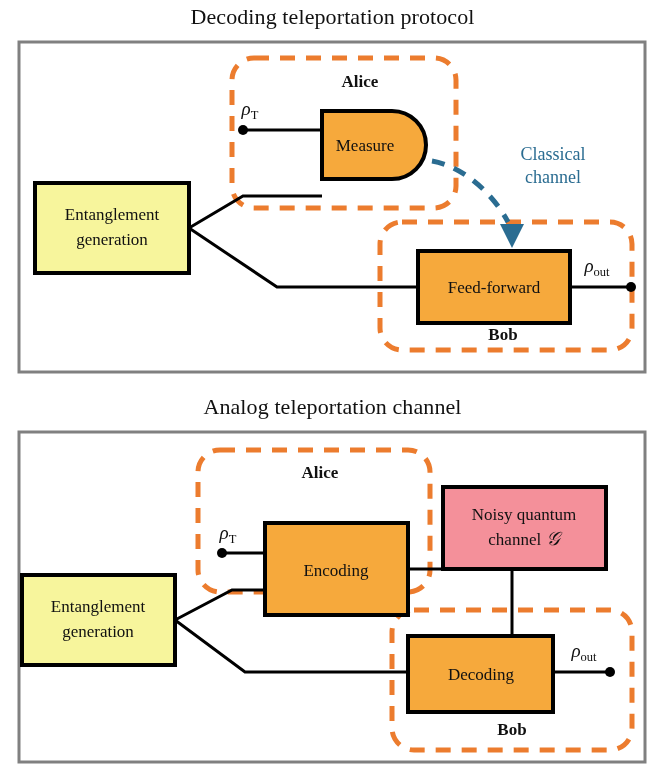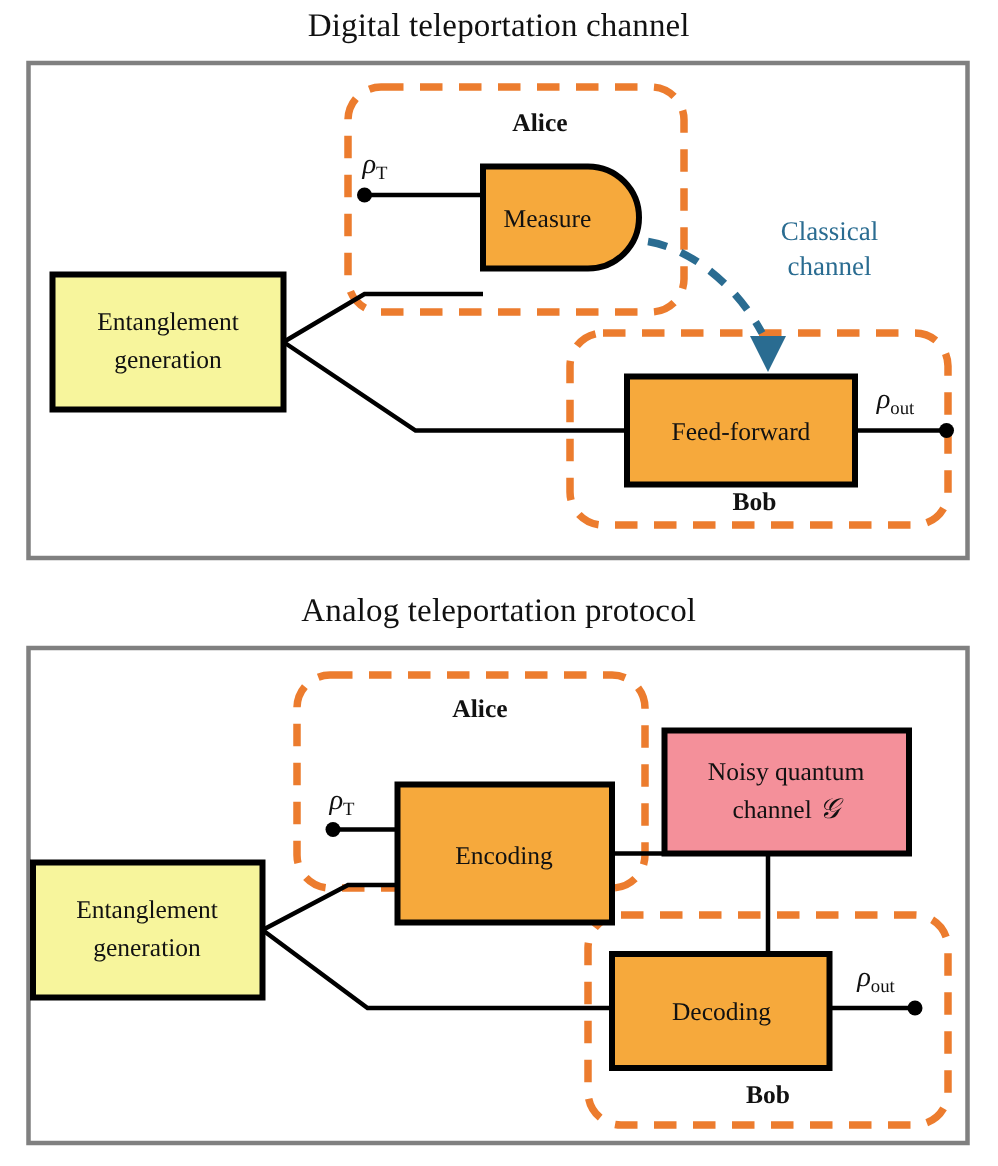--- a/index.html
+++ b/index.html
@@ -44,23 +44,23 @@
   .lbl-chan  { font-size: 18px; fill: #2a6c91; }
   .lbl-rho   { font-size: 19px; font-style: italic; }
   .lbl-sub   { font-size: 12.5px; font-style: normal; }
   .lbl-cal   { font-size: 19px; font-style: italic; font-family: "Liberation Serif", serif; }
 </style>
 </head>
 <body>
 
 <div id="root">
 
-  <div class="panel-title" id="title-digital">Digital teleportation channel</div>
+  <div class="panel-title" id="title-digital">Decoding teleportation protocol</div>
 
-  <div class="panel-title" id="title-analog">Analog teleportation protocol</div>
+  <div class="panel-title" id="title-analog">Analog teleportation channel</div>
 
   <svg class="diagram" viewBox="0 0 665 777">
 
     <g>
 
       <rect x="19" y="42" width="626" height="330" fill="#ffffff" stroke="#808080" stroke-width="3"></rect>
 
       <rect x="232" y="58" width="224" height="150" rx="22" ry="22" fill="none" stroke="#EC7C2E" stroke-width="5" stroke-dasharray="15 11" stroke-linecap="butt"></rect>
       <text class="lbl-party" x="360" y="87" text-anchor="middle">Alice</text>
 

